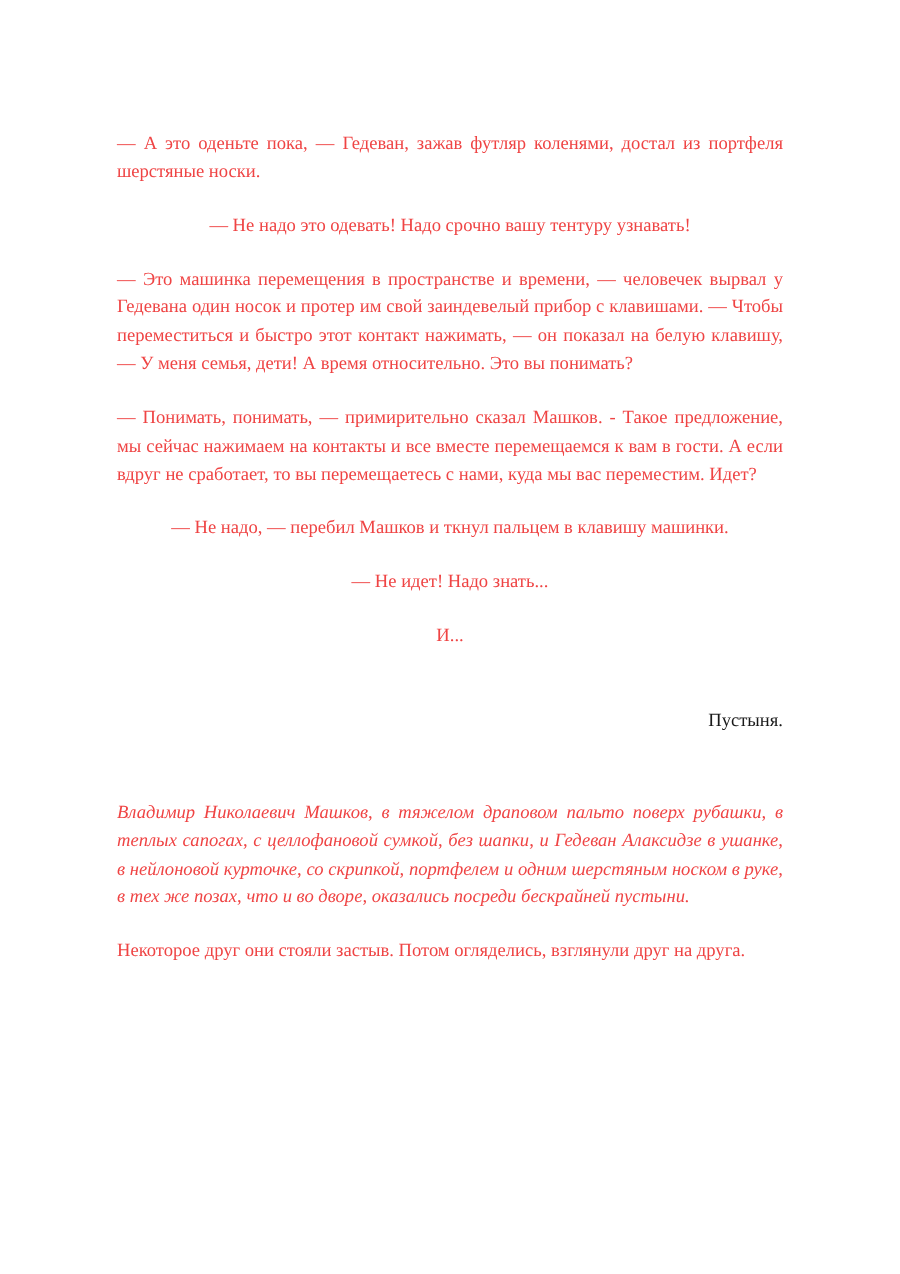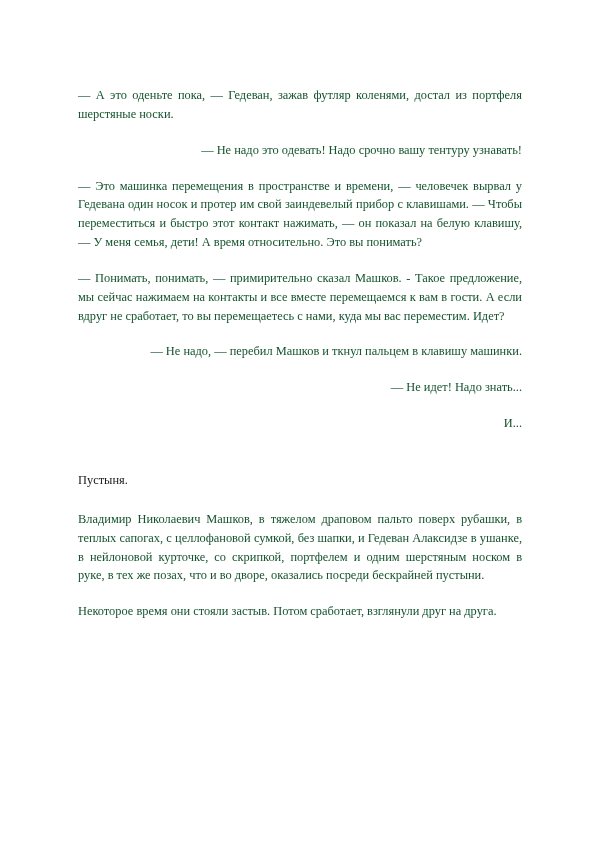--- a/index.html
+++ b/index.html
@@ -23,52 +23,53 @@
   }
   .content {
     width: 444px;
   }
   p {
     margin: 0 0 17px 0;
     font-size: 12.4px;
     line-height: 1.52;
     text-align: justify;
     text-indent: 0;
-    color: #14532d;
+    color: #ef4444;
   }
   p.short {
-    text-align: right;
+    text-align: center;
   }
   .centered {
-    text-align: left;
+    text-align: right;
     margin: 0 0 17px 0;
     font-size: 12.4px;
     line-height: 1.52;
   }
   .gap-before {
     margin-top: 38px;
   }
   .gap-large {
-    margin-top: 20px;
+    margin-top: 42px;
+    font-style: italic;
   }
 </style>
 </head>
 <body>
 
 <div class="page">
   <div class="content">
 
     <p>— А это оденьте пока, — Гедеван, зажав футляр коленями, достал из портфеля шерстяные носки.</p>
     <p class="short">— Не надо это одевать! Надо срочно вашу тентуру узнавать!</p>
     <p>— Это машинка перемещения в пространстве и времени, — человечек вырвал у Гедевана один носок и протер им свой заиндевелый прибор с клавишами. — Чтобы переместиться и быстро этот контакт нажимать, — он показал на белую клавишу, — У меня семья, дети! А время относительно. Это вы понимать?</p>
     <p>— Понимать, понимать, — примирительно сказал Машков. - Такое предложение, мы сейчас нажимаем на контакты и все вместе перемещаемся к вам в гости. А если вдруг не сработает, то вы перемещаетесь с нами, куда мы вас переместим. Идет?</p>
     <p class="short">— Не надо, — перебил Машков и ткнул пальцем в клавишу машинки.</p>
     <p class="short">— Не идет! Надо знать...</p>
     <p class="short">И...</p>
 
     <div class="centered gap-before">Пустыня.</div>
 
 
     <p class="gap-large">Владимир Николаевич Машков, в тяжелом драповом пальто поверх рубашки, в теплых сапогах, с целлофановой сумкой, без шапки, и Гедеван Алаксидзе в ушанке, в нейлоновой курточке, со скрипкой, портфелем и одним шерстяным носком в руке, в тех же позах, что и во дворе, оказались посреди бескрайней пустыни.</p>
-    <p>Некоторое время они стояли застыв. Потом сработает, взглянули друг на друга.</p>
+    <p>Некоторое друг они стояли застыв. Потом огляделись, взглянули друг на друга.</p>
 
   </div>
 </div>
 
 </body></html>

